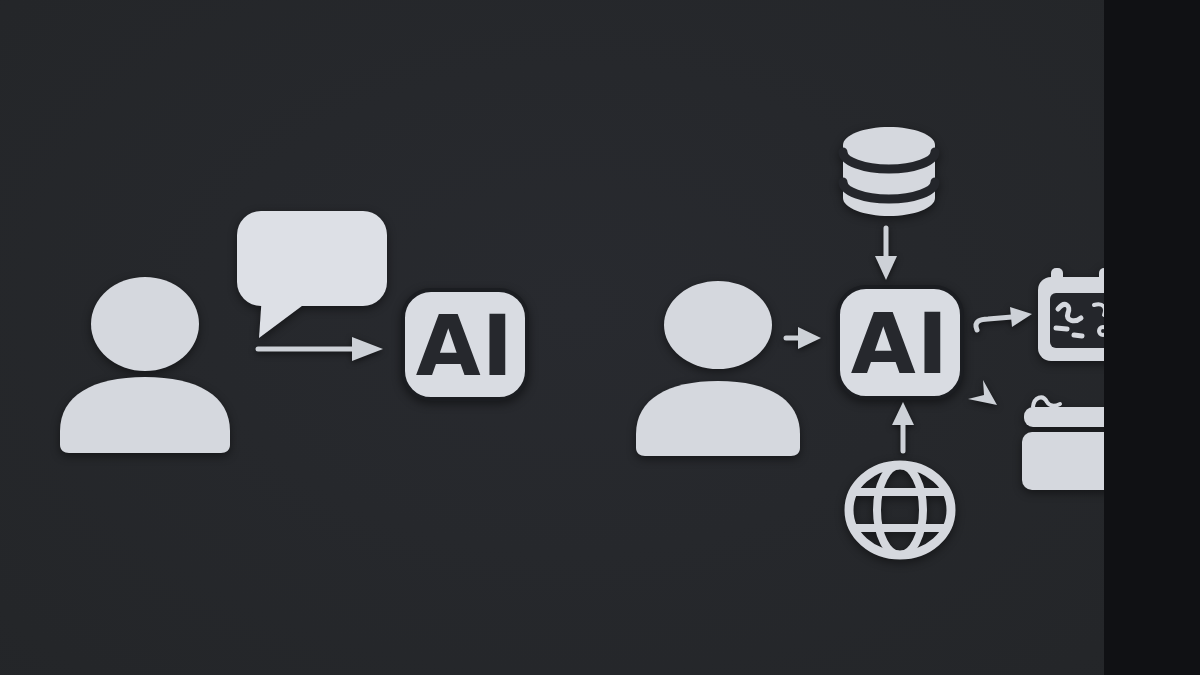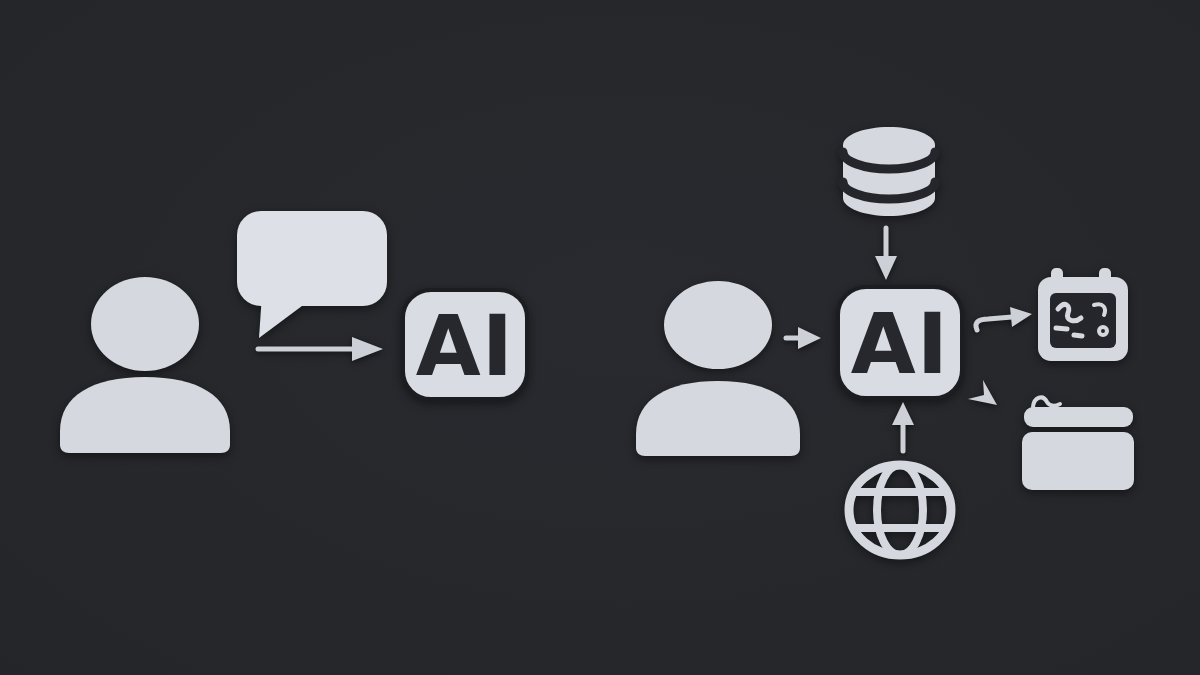--- a/index.html
+++ b/index.html
@@ -1,18 +1,18 @@
 <!DOCTYPE html>
 <html><head>
 <meta charset="utf-8">
 <style>
   html,body { margin:0; padding:0; background:#101114; }
   .stage {
     position:relative;
-    width:1200px; height:675px;
+    width:1104px; height:675px;
     overflow:hidden;
     background: radial-gradient(120% 130% at 52% 46%, #282a2f 0%, #242629 55%, #202226 100%);
   }
   svg.layer { position:absolute; left:0; top:0; width:1200px; height:675px; display:block; }
 
   .icon      { fill:#d5d8de; }
   .bright    { fill:#dde0e6; }
   .arrowfill { fill:#cdd1d7; }
   .arrowln   { stroke:#cdd1d7; stroke-width:5; fill:none; stroke-linecap:round; }
   .darkfill  { fill:#24262b; }

